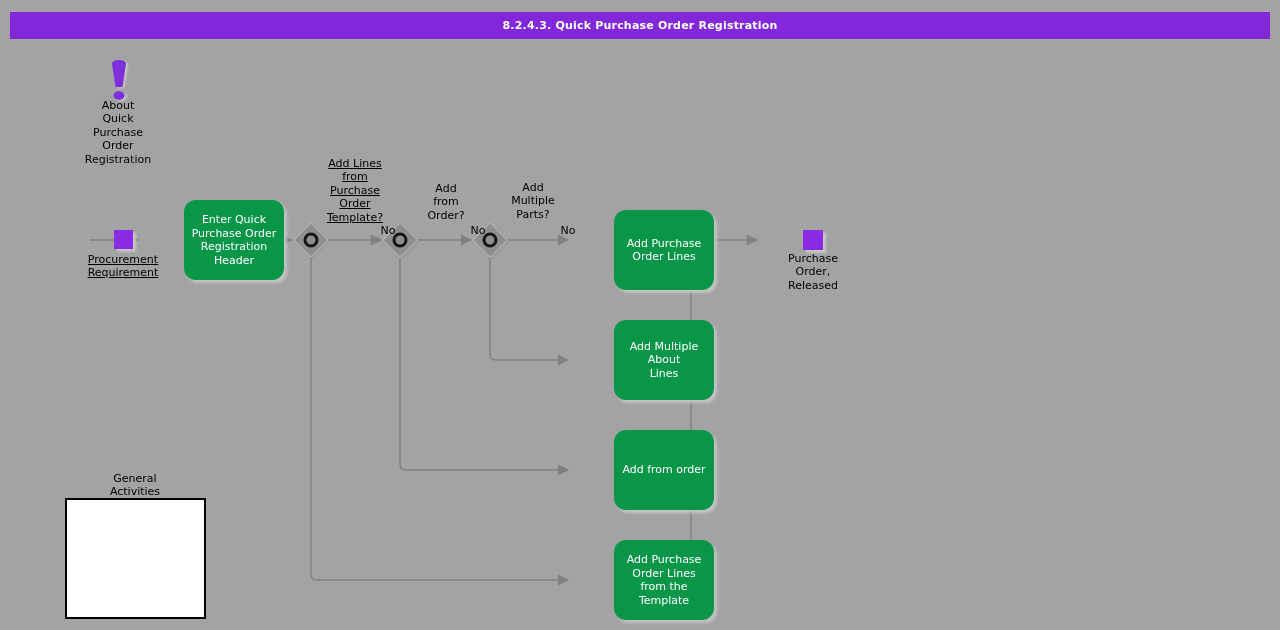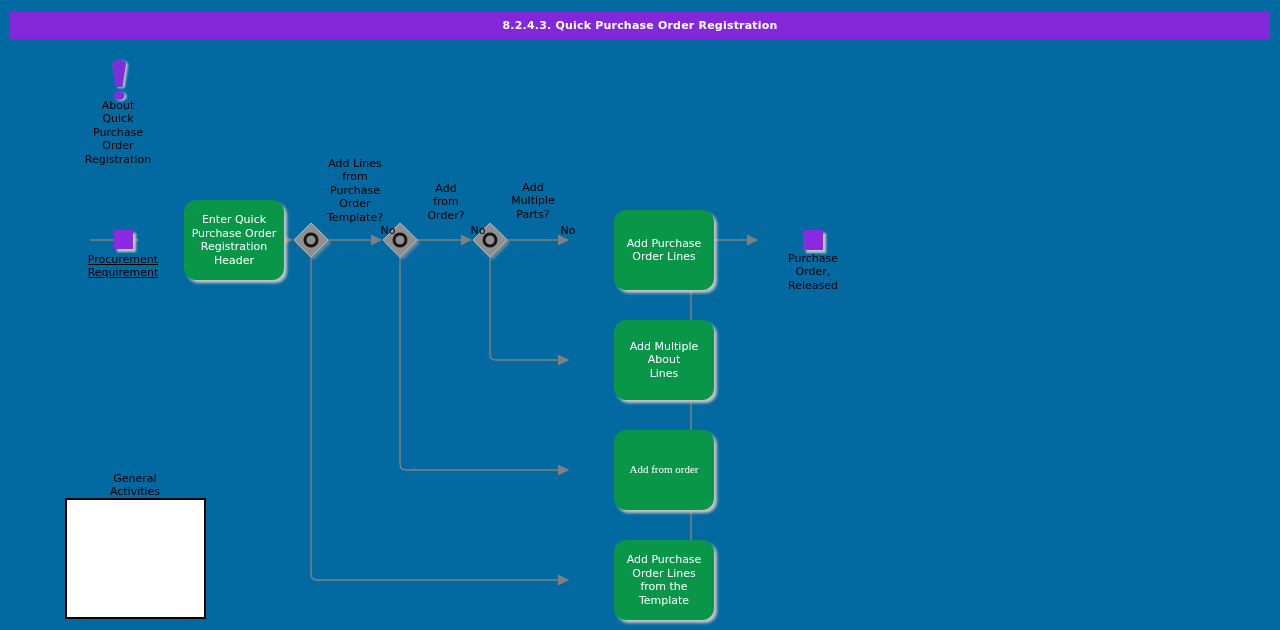--- a/index.html
+++ b/index.html
@@ -1,17 +1,17 @@
 <!DOCTYPE html>
 <html><head>
 <meta charset="utf-8">
 <style>
   html,body { margin:0; padding:0; background:#fff; }
   .canvas {
-    position:relative; width:1280px; height:630px; background:#0369a1;
+    position:relative; width:1280px; height:630px; background:#a3a3a3;
     font-family:"DejaVu Sans", sans-serif; overflow:hidden;
   }
   .titlebar {
     position:absolute; left:10px; top:12px; width:1260px; height:27px;
     background:#8227d9; color:#ffffff; display:flex; align-items:center; justify-content:center;
     font-size:11px; font-weight:bold; letter-spacing:0.2px;
   }
   .connectors { position:absolute; left:0; top:0; z-index:1; }
   .node-layer { position:absolute; left:12px; top:0; width:100%; height:100%; z-index:2; pointer-events:none;margin-left:32px; }
   .node-layer > * { pointer-events:auto; }
@@ -108,32 +108,32 @@
     <div class="box" style="left:570px; top:210px;">
       <span class="txt">Add Purchase
 Order Lines</span>
     </div>
 
     <div class="box" style="left:570px; top:320px;">
       <span class="txt">Add Multiple About
 Lines</span>
     </div>
 
-    <div class="box" style="left:570px; top:430px;font-family:Liberation Serif, serif;">
+    <div class="box" style="left:570px; top:430px;">
       <span class="txt">Add from order</span>
     </div>
 
     <div class="box" style="left:570px; top:540px;">
       <span class="txt">Add Purchase
 Order Lines
 from the
 Template</span>
     </div>
 
-    <div class="lbl" style="left:261px; top:157px; width:100px;">Add Lines
+    <div class="lbl" style="left:261px; top:157px; width:100px;text-decoration:underline;">Add Lines
 from
 Purchase
 Order
 Template?</div>
     <div class="lbl" style="left:352px; top:182px; width:100px;">Add
 from
 Order?</div>
     <div class="lbl" style="left:439px; top:181px; width:100px;">Add
 Multiple
 Parts?</div>

